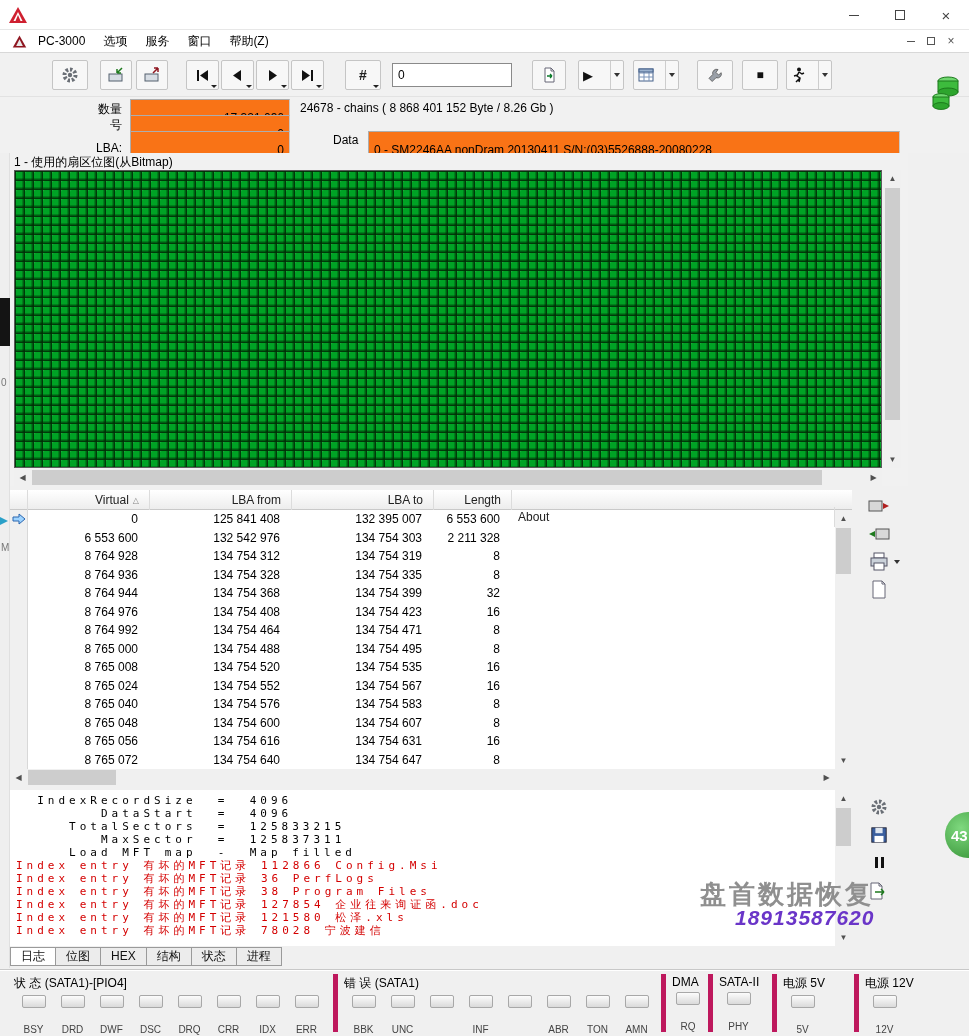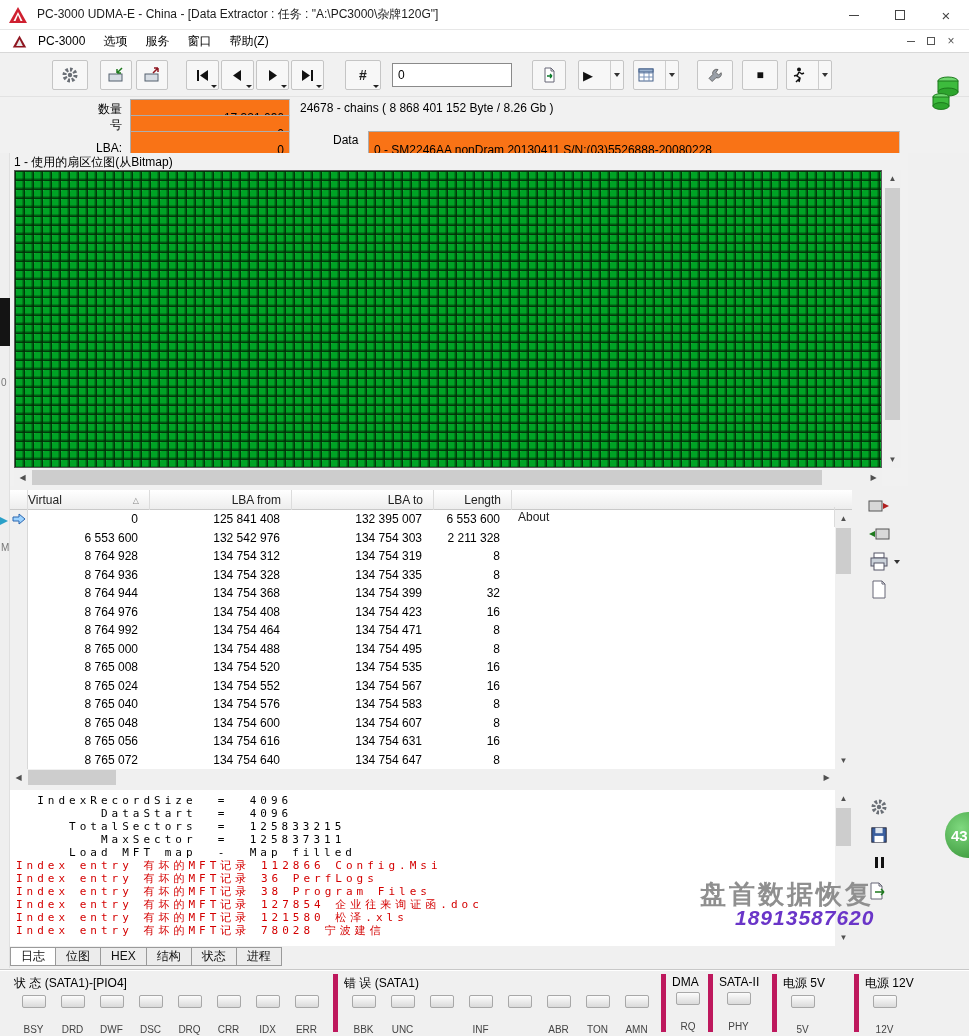--- a/index.html
+++ b/index.html
@@ -73,21 +73,21 @@
   .sb .thumb { position:absolute; background:#cdcdcd; }
   .sb-v .thumb { left:1px; width:15px; }
   .sb-h .thumb { top:1px; height:15px; }
   .sb-corner { position:absolute; background:#f0f0f0; width:17px; height:17px; }
 
   
   #tablepanel { position:absolute; left:10px; top:490px; width:842px; height:296px; background:#fff; }
   #thead { position:absolute; left:0; top:0; width:842px; height:20px; background:linear-gradient(#ffffff,#ededed); border-bottom:1px solid #c9c9c9; display:flex; }
   .hcell { border-right:1px solid #dcdcdc; font-size:12px; color:#222; display:flex; align-items:center; height:20px; }
   .num-h { justify-content:flex-end; padding-right:10px; }
-  .w-g { width:18px; } .w-v { width:122px;justify-content:space-between; } .w-f { width:142px; } .w-t { width:142px; } .w-l { width:78px; } .w-a { width:323px; padding-left:6px;margin-top:17px; }
+  .w-g { width:18px; } .w-v { width:122px; } .w-f { width:142px; } .w-t { width:142px; } .w-l { width:78px; } .w-a { width:323px; padding-left:6px;margin-top:17px; }
   .sort { font-size:8px; color:#888; margin-left:4px; }
   #tbody { position:absolute; left:0; top:20px; width:825px; }
   .trow { display:flex; height:18.5px; line-height:18.5px; }
   .tcell { font-size:12px; white-space:nowrap; overflow:hidden; }
   .c-virtual { width:122px; } .c-from { width:142px; } .c-to { width:142px; } .c-len { width:78px; } .c-about { width:323px; }
   .numcell { text-align:right; padding-right:12px; }
   .gutter { width:18px; background:#f0f0f0; border-right:1px solid #d8d8d8; display:flex; align-items:center; justify-content:center; }
 
   
   .side-strip { position:absolute; width:44px; display:flex; flex-direction:column; gap:5px; }
@@ -129,21 +129,20 @@
 </style>
 </head>
 <body>
 
 <div id="titlebar">
   <svg class="logo" width="20" height="20" viewBox="0 0 20 20">
     <polygon points="10,2 19,18 1,18" fill="#cf2030"></polygon>
     <polygon points="10,7 14.5,16 5.5,16" fill="#fff"></polygon>
     <polygon points="10,10 12.5,16 7.5,16" fill="#cf2030"></polygon>
   </svg>
-  <span class="ttext">PC-3000 UDMA-E - China - [Data Extractor : 任务 : "A:\PC3000\杂牌120G"]</span>
   <div class="win-controls">
     <span class="win-btn">
         <span class="glyph-min"></span>
       </span>
     <span class="win-btn">
         <span class="glyph-max"></span>
       </span>
     <span class="win-btn">
         <span class="glyph-close">×</span>
       </span>

